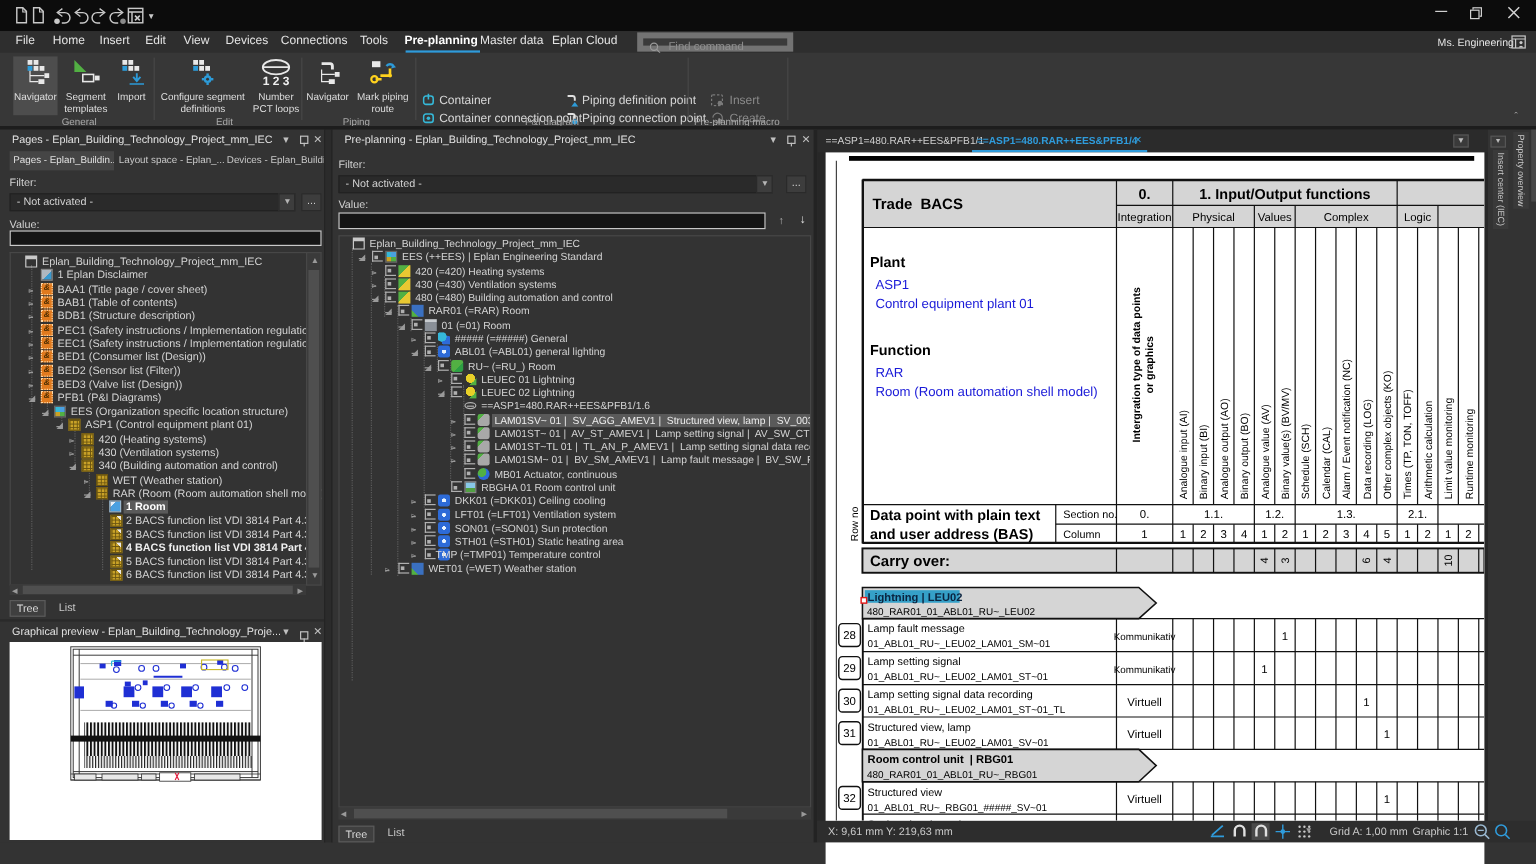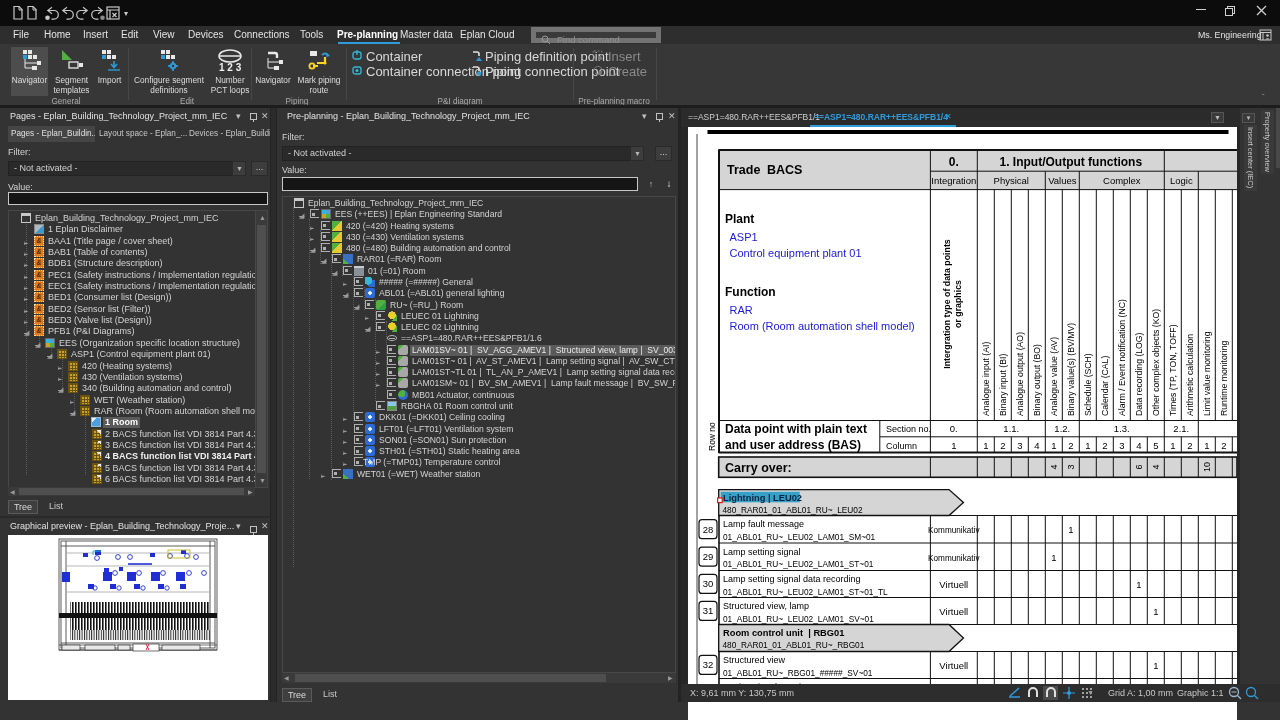--- a/index.html
+++ b/index.html
@@ -9,21 +9,21 @@
   #stage { position:relative; width:1280px; height:720px; overflow:hidden; }
 
   
   #titlebar { left:0; top:0; width:1280px; height:26px; background:#0c0c0c; }
   #menubar { left:0; top:26px; width:1280px; height:18px; background:#2e2e2e; }
   .mtab { position:absolute; white-space:nowrap; top:0; height:18px; line-height:18px; color:#e4e4e4; font-size:10px; }
   #ribbon { left:0; top:44px; width:1280px; height:64px; background:#373737; border-bottom:1px solid #232323; }
   .rsep { position:absolute; top:4px; width:1px; height:52px; background:#474747; }
   .rgl { position:absolute; top:53px; font-size:8.2px; color:#ababab; text-align:center; }
   .rbtn { position:absolute; top:2px; text-align:center; color:#dedede; font-size:8.3px; line-height:10px; }
-  .rsm { position:absolute; color:#d8d8d8; font-size:13px; line-height:11px; }
+  .rsm { position:absolute; color:#d8d8d8; font-size:10px; line-height:11px;margin-top:28px; }
   .rsmg { color:#8a8a8a; }
 
   
   .panel { position:absolute; background:#333333; }
   .phead { position:absolute; white-space:nowrap; overflow:hidden; left:0; top:0; width:100%; height:17px; color:#e2e2e2; font-size:9px; line-height:17px; padding-left:10px; }
   .phico { position:absolute; top:3px; color:#c0c0c0; font-size:9px; }
   .pin { position:absolute; width:7px; height:9px; }
   .pin:before { content:""; position:absolute; left:1px; top:1px; width:5px; height:5px; border:1px solid #c0c0c0; }
   .pin:after { content:""; position:absolute; left:3.5px; top:7px; width:1px; height:3px; background:#c0c0c0; }
   .lbl { position:absolute; color:#d2d2d2; font-size:9px; }
@@ -827,21 +827,21 @@
     </svg>
     </div>
   </div>
   <div class="abs" id="rightbar">
     <div class="abs" style="left:2px;top:5px;width:13px;height:10px;background:#3a3a3a;border:1px solid #555;color:#bbb;font-size:6px;text-align:center;line-height:9px;">▼</div>
     <div class="vtab" style="left:21px;top:2px;width:13px;height:64px;line-height:13px;font-size:7.5px;">Property overview</div>
     <div class="vtab" style="left:4px;top:17px;width:13px;height:66px;line-height:13px;font-size:7.5px;">Insert center (IEC)</div>
     <div class="abs" style="left:36px;top:0;width:4px;height:60px;background:#484848;"></div>
   </div>
   <div class="abs" id="statusbar">
-    <div class="abs" style="left:9px;top:4px;">X: 9,61 mm Y: 130,75 mm</div>
+    <div class="abs" style="left:9px;top:4px;">X: 9,61 mm Y: 219,63 mm</div>
     <svg width="90" height="18" style="position:absolute;left:326px;top:0">
       <path d="M3 12 L12 4 M2 13 h11" stroke="#2f9bdb" stroke-width="1.5" fill="none"></path>
       <path d="M22 13 v-5 a4 4 0 0 1 8 0 v5" stroke="#e0e0e0" stroke-width="2" fill="none"></path>
       <rect x="36" y="2" width="15" height="14" fill="#4a4a4a"></rect>
       <path d="M40 13 v-5 a4 4 0 0 1 8 0 v5" stroke="#e0e0e0" stroke-width="2" fill="none"></path>
       <circle cx="62" cy="9" r="2" fill="#2f9bdb"></circle>
         <path d="M62 3 v12 M56 9 h12" stroke="#2f9bdb" stroke-width="1.2"></path>
       <g fill="#c9c9c9">
           <circle cx="76" cy="5" r="1"></circle>
           <circle cx="80" cy="5" r="1"></circle>

